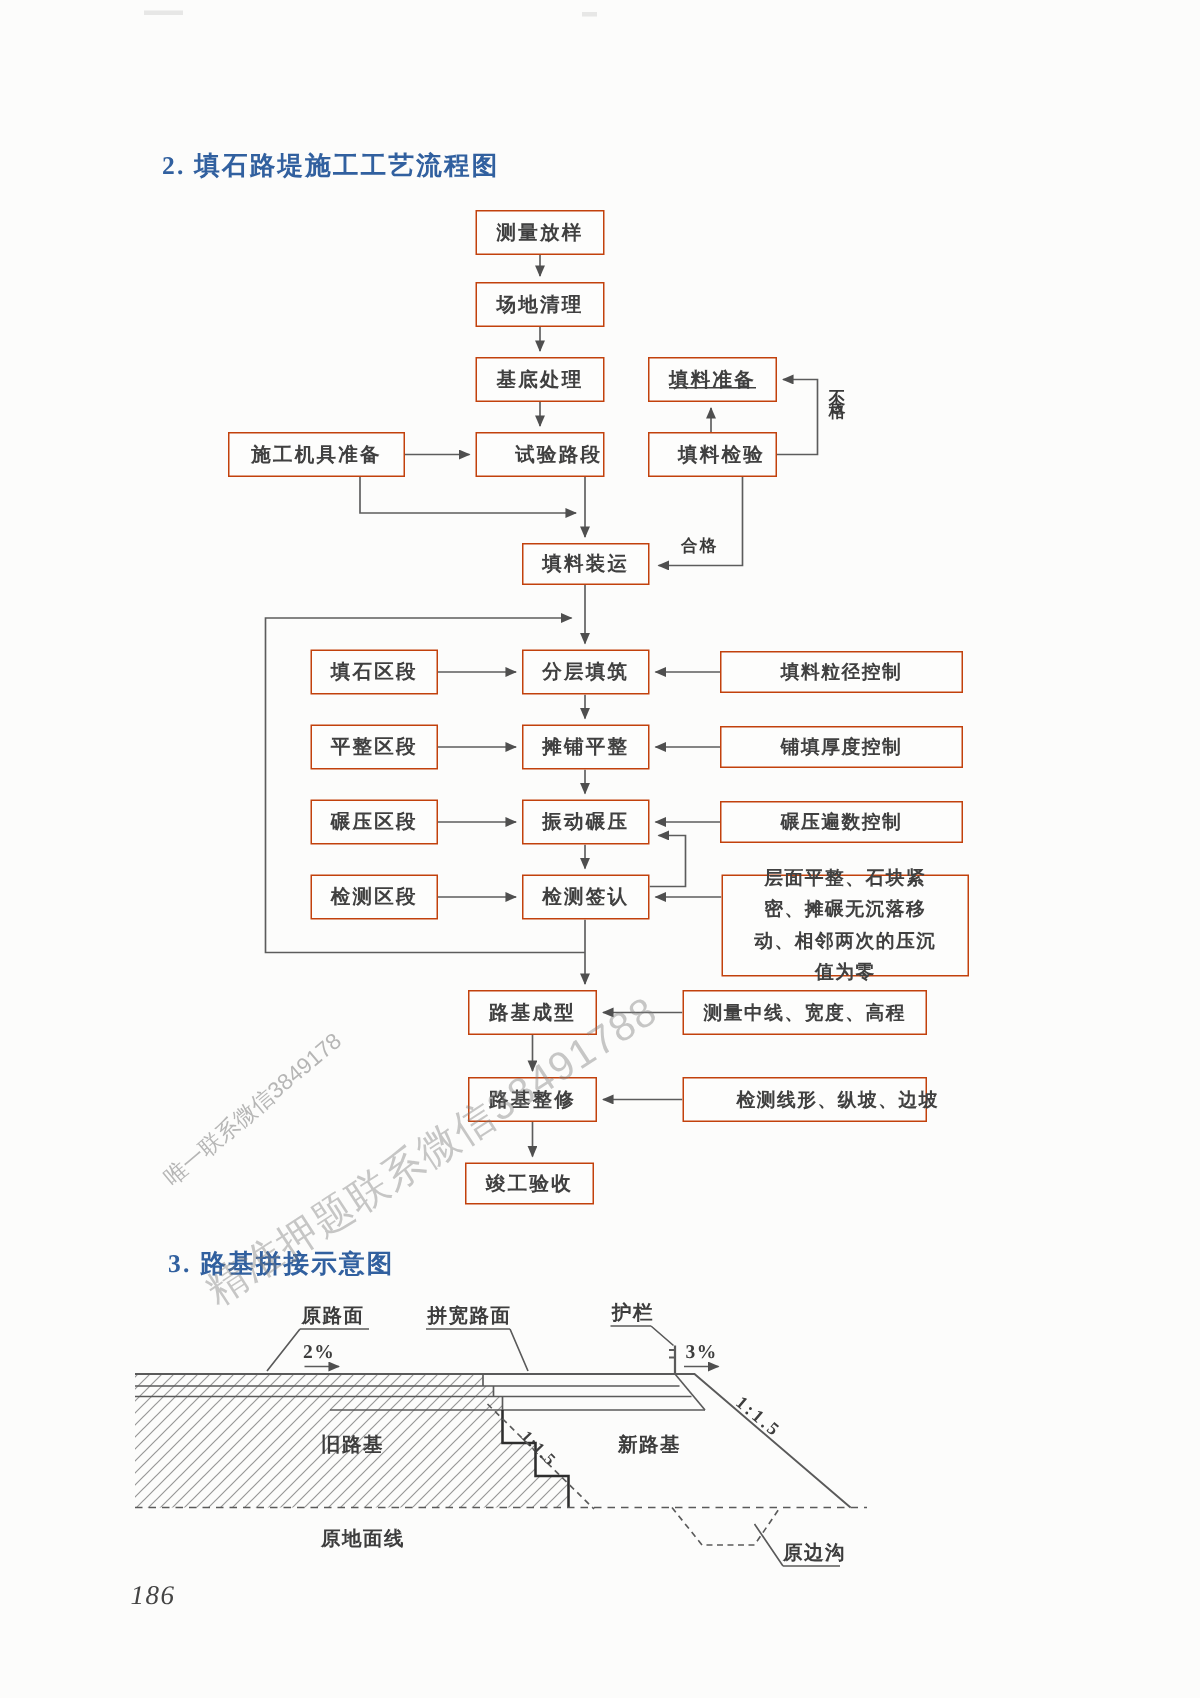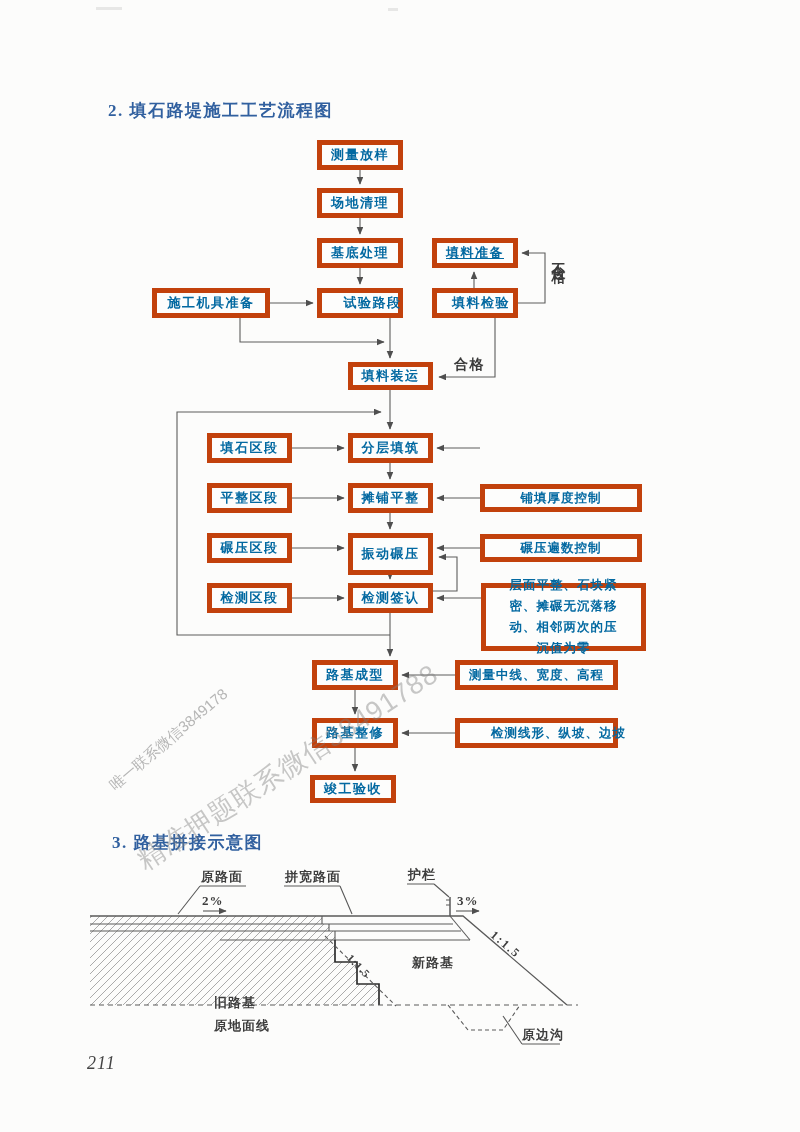--- a/index.html
+++ b/index.html
@@ -1,28 +1,28 @@
 <!DOCTYPE html>
 <html><head>
 <meta charset="utf-8">
 <style>
   html,body{margin:0;padding:0;}
   body{width:800px;height:1132px;position:relative;background:#fcfcfb;
        font-family:"Liberation Serif","DejaVu Serif",serif;overflow:hidden;}
   .page{position:absolute;inset:0;}
   .sec-title{position:absolute;font-size:17px;font-weight:bold;color:#31609f;
              letter-spacing:1.5px;white-space:nowrap;}
-  .fbox{position:absolute;border:5px solid #c2410c;background:#fdfdfc;
+  .fbox{position:absolute;border:1px solid #c2410c;background:#fdfdfc;
         display:flex;align-items:center;justify-content:center;
-        font-size:13px;font-weight:600;color:#0369a1;letter-spacing:1.5px;
+        font-size:13px;font-weight:600;color:#404040;letter-spacing:1.5px;
         white-space:nowrap;z-index:2;box-sizing:border-box;}
   .fbox.small{font-size:12.5px;letter-spacing:1px;}
   .fbox.multi{white-space:normal;text-align:center;line-height:21px;
               font-size:12.5px;letter-spacing:1px;padding:2px 20px;}
-  .flabel{position:absolute;font-size:14px;font-weight:600;color:#3a3a3a;
+  .flabel{position:absolute;font-size:11px;font-weight:600;color:#3a3a3a;
           letter-spacing:1.5px;z-index:2;white-space:nowrap;}
   .flabel.vert{writing-mode:vertical-rl;letter-spacing:4px;}
   .dlabel{position:absolute;font-size:13px;font-weight:600;color:#3d3d3d;
           letter-spacing:1px;z-index:2;white-space:nowrap;}
   .rot{transform-origin:0 50%;}
   .watermark{position:absolute;color:#7d7d7d;z-index:5;white-space:nowrap;
              transform-origin:0 50%;font-family:"Liberation Sans","DejaVu Sans",sans-serif;}
   #wm1{left:112px;top:778px;font-size:15px;opacity:.55;transform:rotate(-40deg);}
   #wm2{left:140px;top:845px;font-size:27px;opacity:.42;transform:rotate(-33deg);letter-spacing:1px;}
   .pagenum{position:absolute;left:87px;top:1053px;font-size:18px;font-style:italic;
@@ -119,51 +119,52 @@
   <div class="fbox" style="left:317px;top:140px;width:86px;height:30px;">测量放样</div>
   <div class="fbox" style="left:317px;top:188px;width:86px;height:30px;">场地清理</div>
   <div class="fbox" style="left:317px;top:238px;width:86px;height:30px;">基底处理</div>
   <div class="fbox" style="left:432px;top:238px;width:86px;height:30px;text-decoration:underline;">填料准备</div>
   <div class="fbox" style="left:152px;top:288px;width:118px;height:30px;">施工机具准备</div>
   <div class="fbox" style="left:317px;top:288px;width:86px;height:30px;padding-left:25px;">试验路段</div>
   <div class="fbox" style="left:432px;top:288px;width:86px;height:30px;padding-left:12px;">填料检验</div>
   <div class="fbox" style="left:348px;top:362px;width:85px;height:28px;">填料装运</div>
   <div class="fbox" style="left:207px;top:433px;width:85px;height:30px;">填石区段</div>
   <div class="fbox" style="left:348px;top:433px;width:85px;height:30px;">分层填筑</div>
+  <div class="fbox small" style="left:480px;top:434px;width:162px;height:28px;">填料粒径控制</div>
   <div class="fbox" style="left:207px;top:483px;width:85px;height:30px;">平整区段</div>
   <div class="fbox" style="left:348px;top:483px;width:85px;height:30px;">摊铺平整</div>
   <div class="fbox small" style="left:480px;top:484px;width:162px;height:28px;font-family:Liberation Mono, monospace;">铺填厚度控制</div>
   <div class="fbox" style="left:207px;top:533px;width:85px;height:30px;">碾压区段</div>
-  <div class="fbox" style="left:348px;top:533px;width:85px;height:42px;">振动碾压</div>
+  <div class="fbox" style="left:348px;top:533px;width:85px;height:30px;">振动碾压</div>
   <div class="fbox small" style="left:480px;top:534px;width:162px;height:28px;">碾压遍数控制</div>
   <div class="fbox" style="left:207px;top:583px;width:85px;height:30px;">检测区段</div>
   <div class="fbox" style="left:348px;top:583px;width:85px;height:30px;">检测签认</div>
   <div class="fbox multi" style="left:481px;top:583px;width:165px;height:68px;">层面平整、石块紧密、摊碾无沉落移动、相邻两次的压沉值为零</div>
   <div class="fbox" style="left:312px;top:660px;width:86px;height:30px;">路基成型</div>
   <div class="fbox small" style="left:455px;top:660px;width:163px;height:30px;">测量中线、宽度、高程</div>
   <div class="fbox" style="left:312px;top:718px;width:86px;height:30px;">路基整修</div>
   <div class="fbox small" style="left:455px;top:718px;width:163px;height:30px;padding-left:44px;">检测线形、纵坡、边坡</div>
   <div class="fbox" style="left:310px;top:775px;width:86px;height:28px;">竣工验收</div>
 
   <div class="flabel" style="left:454px;top:356px;">合格</div>
   <div class="flabel vert" style="left:549px;top:251px;">不合格</div>
 
   <div class="dlabel" style="left:201px;top:868px;">原路面</div>
   <div class="dlabel" style="left:285px;top:868px;">拼宽路面</div>
   <div class="dlabel" style="left:408px;top:866px;">护栏</div>
   <div class="dlabel" style="left:202px;top:893px;">2%</div>
   <div class="dlabel" style="left:457px;top:893px;">3%</div>
   <div class="dlabel rot" style="left:492px;top:926px;transform:rotate(40deg);font-size:12px;letter-spacing:2px;">1:1.5</div>
   <div class="dlabel rot" style="left:349px;top:950px;transform:rotate(45deg);font-size:11px;letter-spacing:1px;">1:1.5</div>
-  <div class="dlabel" style="left:214px;top:954px;margin-top:40px;">旧路基</div>
+  <div class="dlabel" style="left:214px;top:954px;">旧路基</div>
   <div class="dlabel" style="left:412px;top:954px;">新路基</div>
   <div class="dlabel" style="left:214px;top:1017px;">原地面线</div>
   <div class="dlabel" style="left:522px;top:1026px;">原边沟</div>
 
   <div class="watermark" id="wm1">唯一联系微信3849178</div>
   <div class="watermark" id="wm2">精准押题联系微信38491788</div>
 
   <div class="artifact" style="left:96px;top:7px;width:26px;height:3px;"></div>
   <div class="artifact" style="left:388px;top:8px;width:10px;height:3px;"></div>
 
-  <div class="pagenum">211</div>
+  <div class="pagenum">186</div>
 
 </div>
 
 </body></html>

